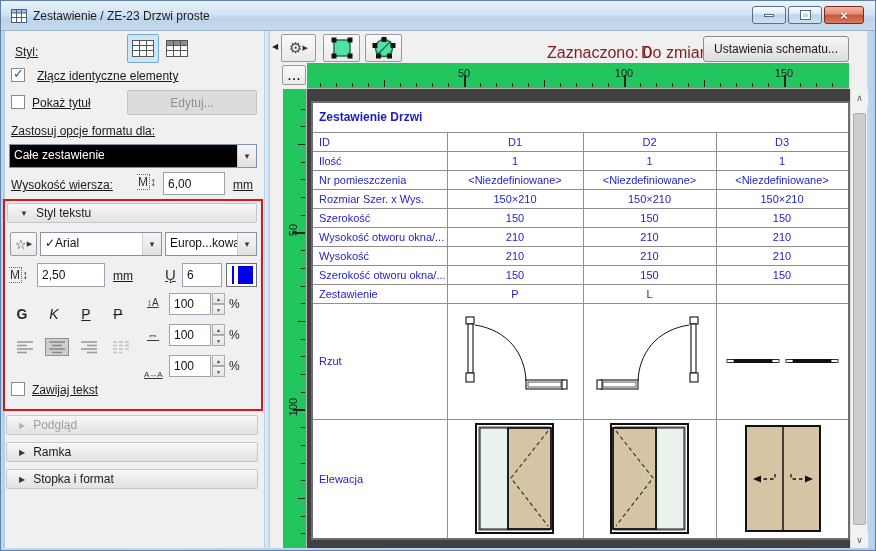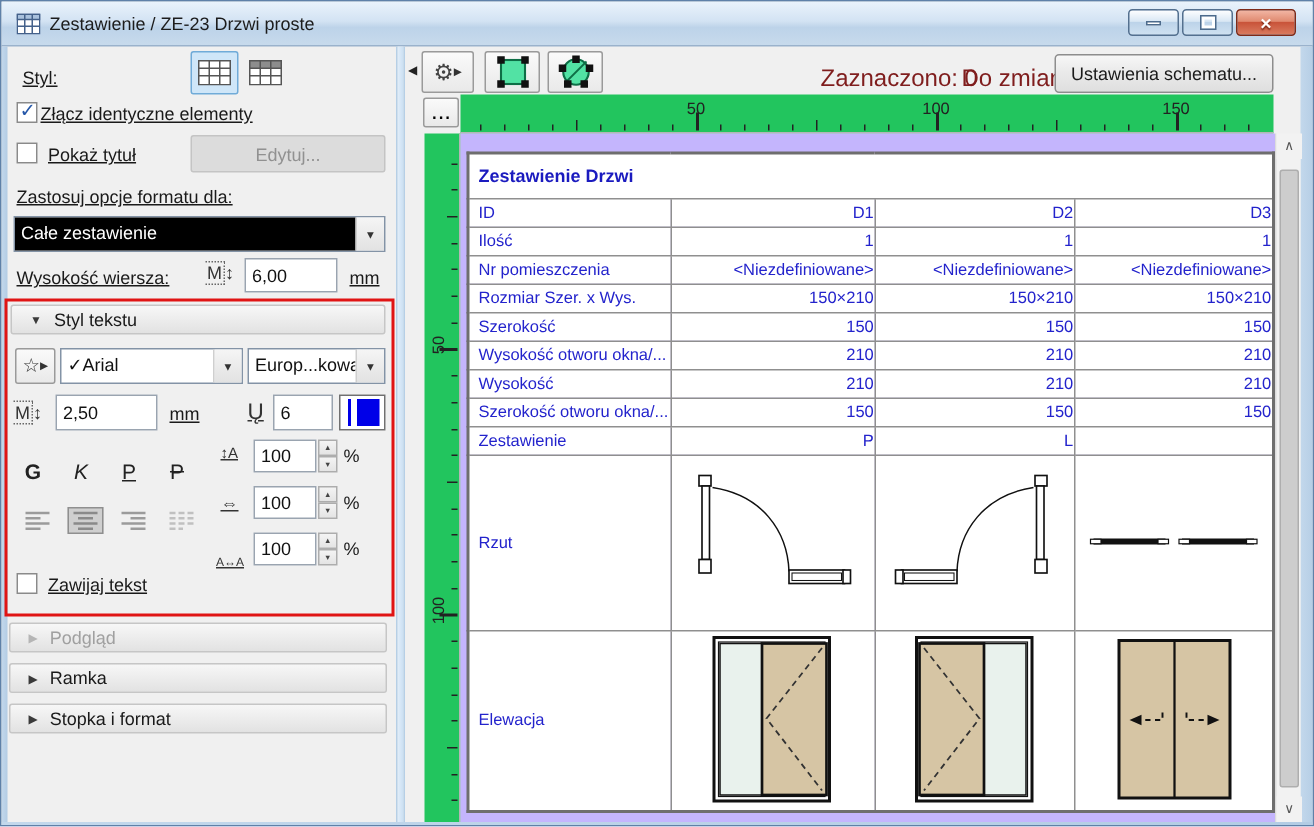--- a/index.html
+++ b/index.html
@@ -60,27 +60,27 @@
   .tick { position:absolute; background:#222; }
   #h-ruler .tick.small { width:1px; height:4px; bottom:1px; }
   #h-ruler .tick.med   { width:1px; height:7px; bottom:1px; }
   #h-ruler .tick.tall  { width:2px; height:12px; bottom:1px; }
   #v-ruler .tick.small { height:1px; width:4px; right:1px; }
   #v-ruler .tick.med   { height:1px; width:7px; right:1px; }
   #v-ruler .tick.tall  { height:2px; width:12px; right:1px; }
   .rlabel { position:absolute; font-size:11px; color:#222; }
   #v-ruler .rlabel { left:-1px; width:22px; text-align:center; transform:rotate(-90deg); }
 
-  .preview { position:absolute; background:#c4b5fd; overflow:hidden; }
+  .preview { position:absolute; background:#404040; overflow:hidden; }
   .sched { border-collapse:collapse; border:2px solid #6e6e6e; table-layout:fixed;
     font-size:11px; color:#2323cc; position:absolute; left:4px; top:12px; }
   .sched td { border:1px solid #8f8f8f; background:#fff; }
   .sched td.ttl { height:30px; font-weight:bold; font-size:12px; color:#1b1bbf; padding-left:6px; }
   .sched td.lbl { height:19px; padding-left:6px; text-align:left; }
-  .sched td.val { text-align:right; }
+  .sched td.val { text-align:center; }
   .sched td.draw { text-align:center; vertical-align:middle; padding:0; }
 
   .scrollbar { position:absolute; background:#f2f2f2; border-left:1px solid #dcdcdc; }
   .sb-btn { position:absolute; left:0; width:17px; height:17px; display:flex; align-items:center;
     justify-content:center; font-size:9px; color:#555; background:#f2f2f2; }
   .sb-thumb { position:absolute; left:2px; width:13px; background:#cdcdcd; border:1px solid #aeaeae; border-radius:2px; }
 
   .splitter { position:absolute; background:linear-gradient(90deg,#e2eefa,#cadff2); border-left:1px solid #b6cfe6; border-right:1px solid #b6cfe6; }
   .redbox { position:absolute; border:2px solid #e01414; pointer-events:none; }
   .alignbtn { position:absolute; width:24px; height:18px; display:flex; align-items:center; justify-content:center;
@@ -134,21 +134,21 @@
     <svg width="22" height="17" viewBox="0 0 22 17">
       <rect x="0.5" y="0.5" width="21" height="16" fill="#fff" stroke="#555"></rect>
       <rect x="0.5" y="0.5" width="21" height="5" fill="#8d8d8d" stroke="#555"></rect>
       <line x1="7.5" y1="0.5" x2="7.5" y2="16.5" stroke="#555"></line>
         <line x1="14.5" y1="0.5" x2="14.5" y2="16.5" stroke="#555"></line>
       <line x1="0.5" y1="10.5" x2="21.5" y2="10.5" stroke="#555"></line>
     </svg>
   </div>
 
   <div class="chkbox checked" style="left:10px;top:67px"></div>
-  <span class="lbl12" style="left:26px;top:68px">Złącz identyczne elementy</span>
+  <span class="lbl12" style="left:36px;top:68px">Złącz identyczne elementy</span>
 
   <div class="chkbox" style="left:10px;top:94px"></div>
   <span class="lbl12" style="left:31px;top:95px">Pokaż tytuł</span>
   <div class="btn disabled" style="left:126px;top:89px;width:130px;height:25px">Edytuj...</div>
 
   <span class="lbl12" style="left:10px;top:123px">Zastosuj opcje formatu dla:</span>
   <div class="combo" style="left:8px;top:143px;width:248px;height:24px">
     <div class="sel hl">Całe zestawienie</div>
     <div class="dd">▾</div>
   </div>

